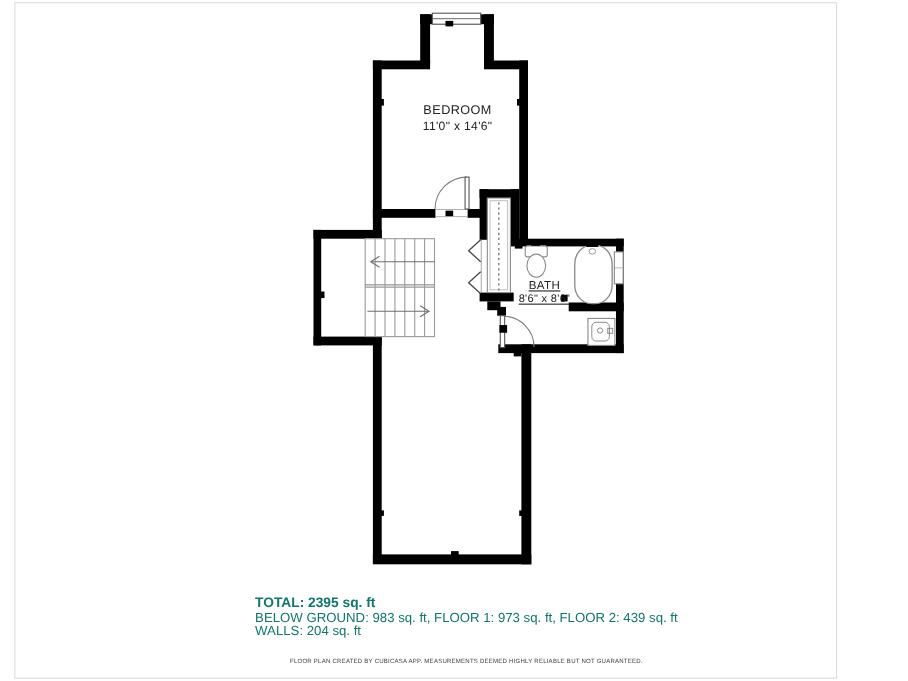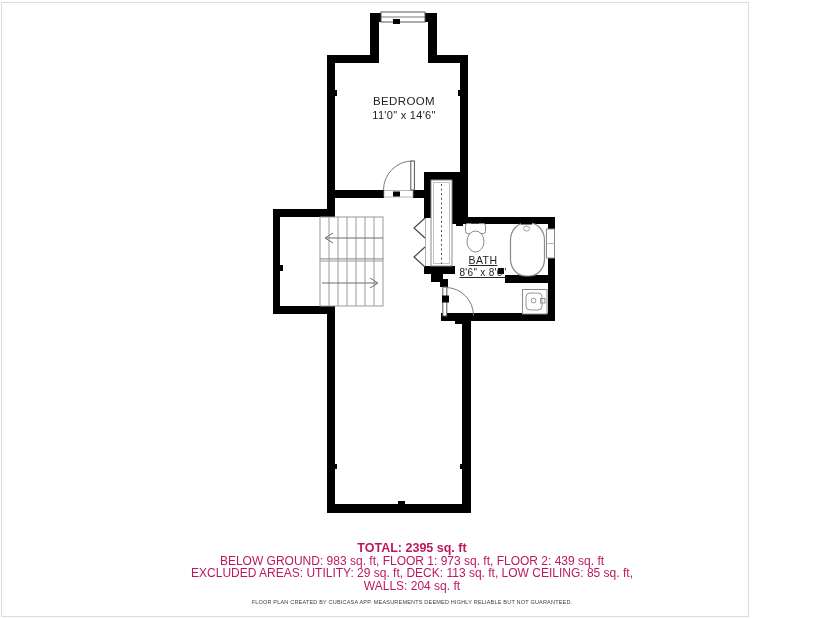--- a/index.html
+++ b/index.html
@@ -1,27 +1,28 @@
 <!DOCTYPE html>
 <html><head>
 <meta charset="utf-8">
 <style>
   html,body{margin:0;padding:0;background:#ffffff;}
   .canvas{
     position:relative;width:750px;height:619px;background:#ffffff;overflow:hidden;
     font-family:"Liberation Sans",sans-serif;
+    margin-left:12px;
   }
   .frame{position:absolute;left:1px;top:2px;right:1px;bottom:2px;border:1px solid #dcdcdc;pointer-events:none;}
   svg.plan{position:absolute;left:0;top:0;}
   .room-label{position:absolute;transform:translateX(-50%);text-align:center;white-space:nowrap;color:#222;}
   .room-label .rname{font-size:11.5px;letter-spacing:.4px;line-height:14px;}
   .room-label .rdims{font-size:11px;letter-spacing:.3px;line-height:14px;}
   .room-label.small .rname{font-size:10.5px;line-height:13px;}
   .room-label.small .rdims{font-size:10px;line-height:12px;}
-  .footer{position:absolute;left:412px;top:542px;transform:translateX(-50%);text-align:center;white-space:nowrap;color:#be185d;}
+  .footer{position:absolute;left:412px;top:542px;transform:translateX(-50%);text-align:left;white-space:nowrap;color:#0f766e;}
   .footer .f-total{font-size:12.5px;font-weight:bold;line-height:13px;}
   .footer .f-line{font-size:12px;line-height:12.4px;}
   .disclaimer{position:absolute;left:412px;top:599px;transform:translateX(-50%);
     font-size:5.5px;letter-spacing:.2px;color:#3c3c3c;white-space:nowrap;}
   .compass-n{position:absolute;left:768px;top:583px;font-size:10.5px;font-weight:bold;color:#111;
     transform:rotate(-90deg);}
 </style>
 </head>
 <body>
 
@@ -158,20 +159,19 @@
 
   <div class="room-label small" style="left:483px;top:254px;text-decoration:underline;">
     <div class="rname">BATH</div>
     <div class="rdims">8'6" x 8'6"</div>
   </div>
 
 
   <div class="footer">
     <div class="f-total">TOTAL: 2395 sq. ft</div>
     <div class="f-line">BELOW GROUND: 983 sq. ft, FLOOR 1: 973 sq. ft, FLOOR 2: 439 sq. ft</div>
-    <div class="f-line">EXCLUDED AREAS: UTILITY: 29 sq. ft, DECK: 113 sq. ft, LOW CEILING: 85 sq. ft,</div>
     <div class="f-line">WALLS: 204 sq. ft</div>
   </div>
 
   <div class="disclaimer">FLOOR PLAN CREATED BY CUBICASA APP. MEASUREMENTS DEEMED HIGHLY RELIABLE BUT NOT GUARANTEED.</div>
 
   <div class="compass-n">N</div>
 </div>
 
 </body></html>

